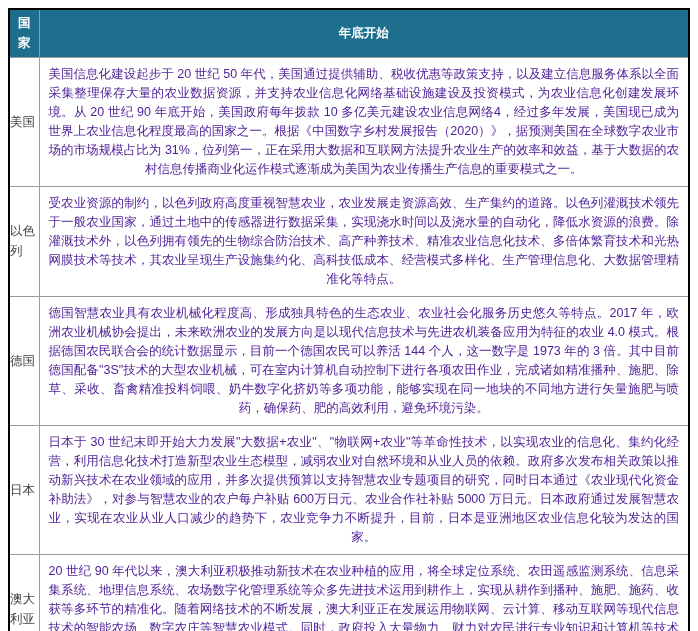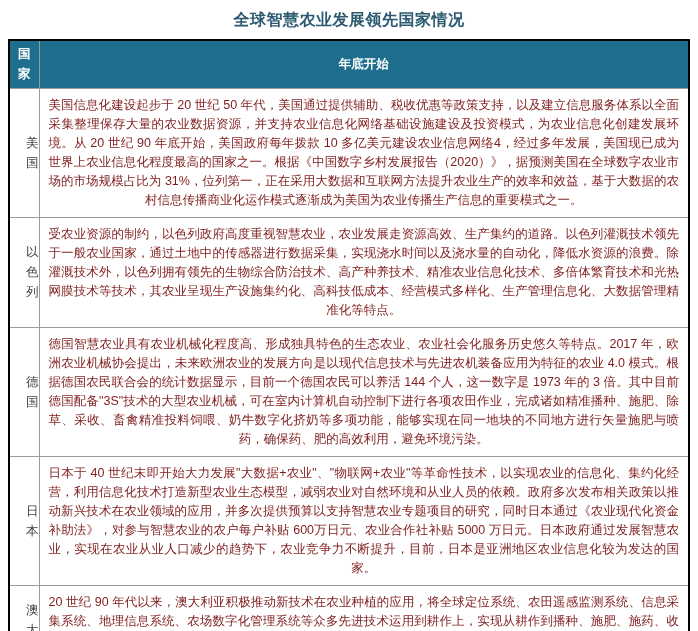--- a/index.html
+++ b/index.html
@@ -47,40 +47,39 @@
     border-color: #555555;
   }
   th.col-country {
     padding: 0 8px;
     word-break: break-all;
   }
   td.country-cell {
     vertical-align: middle;
     font-size: 12.5px;
     color: #3f3f3f;
-    padding: 0 16px;
+    padding: 0 0;
     line-height: 20px;
     word-break: break-all;
     margin-top: 36px;
   }
   td.detail-cell {
     font-size: 12.5px;
-    color: #7f1d1d;
+    color: #4c1d95;
     line-height: 19px;
     padding: 7px 9px;
     text-align: justify;
     text-align-last: center;
     vertical-align: middle;
   }
 </style>
 </head>
 <body>
 
 <div class="page">
-  <div class="title">全球智慧农业发展领先国家情况</div>
 
   <table class="countries">
     <thead>
       <tr>
         <th class="col-country">国家</th>
         <th class="col-detail">年底开始</th>
       </tr>
     </thead>
     <tbody>
       <tr>
@@ -90,21 +89,21 @@
       <tr>
         <td class="country-cell">以色列</td>
         <td class="detail-cell">受农业资源的制约，以色列政府高度重视智慧农业，农业发展走资源高效、生产集约的道路。以色列灌溉技术领先于一般农业国家，通过土地中的传感器进行数据采集，实现浇水时间以及浇水量的自动化，降低水资源的浪费。除灌溉技术外，以色列拥有领先的生物综合防治技术、高产种养技术、精准农业信息化技术、多倍体繁育技术和光热网膜技术等技术，其农业呈现生产设施集约化、高科技低成本、经营模式多样化、生产管理信息化、大数据管理精准化等特点。</td>
       </tr>
       <tr>
         <td class="country-cell">德国</td>
         <td class="detail-cell">德国智慧农业具有农业机械化程度高、形成独具特色的生态农业、农业社会化服务历史悠久等特点。2017 年，欧洲农业机械协会提出，未来欧洲农业的发展方向是以现代信息技术与先进农机装备应用为特征的农业 4.0 模式。根据德国农民联合会的统计数据显示，目前一个德国农民可以养活 144 个人，这一数字是 1973 年的 3 倍。其中目前德国配备"3S"技术的大型农业机械，可在室内计算机自动控制下进行各项农田作业，完成诸如精准播种、施肥、除草、采收、畜禽精准投料饲喂、奶牛数字化挤奶等多项功能，能够实现在同一地块的不同地方进行矢量施肥与喷药，确保药、肥的高效利用，避免环境污染。</td>
       </tr>
       <tr>
         <td class="country-cell">日本</td>
-        <td class="detail-cell">日本于 40 世纪末即开始大力发展"大数据+农业"、"物联网+农业"等革命性技术，以实现农业的信息化、集约化经营，利用信息化技术打造新型农业生态模型，减弱农业对自然环境和从业人员的依赖。政府多次发布相关政策以推动新兴技术在农业领域的应用，并多次提供预算以支持智慧农业专题项目的研究，同时日本通过《农业现代化资金补助法》，对参与智慧农业的农户每户补贴 600万日元、农业合作社补贴 5000 万日元。日本政府通过发展智慧农业，实现在农业从业人口减少的趋势下，农业竞争力不断提升，目前，日本是亚洲地区农业信息化较为发达的国家。</td>
+        <td class="detail-cell">日本于 30 世纪末即开始大力发展"大数据+农业"、"物联网+农业"等革命性技术，以实现农业的信息化、集约化经营，利用信息化技术打造新型农业生态模型，减弱农业对自然环境和从业人员的依赖。政府多次发布相关政策以推动新兴技术在农业领域的应用，并多次提供预算以支持智慧农业专题项目的研究，同时日本通过《农业现代化资金补助法》，对参与智慧农业的农户每户补贴 600万日元、农业合作社补贴 5000 万日元。日本政府通过发展智慧农业，实现在农业从业人口减少的趋势下，农业竞争力不断提升，目前，日本是亚洲地区农业信息化较为发达的国家。</td>
       </tr>
       <tr>
         <td class="country-cell">澳大利亚</td>
         <td class="detail-cell">20 世纪 90 年代以来，澳大利亚积极推动新技术在农业种植的应用，将全球定位系统、农田遥感监测系统、信息采集系统、地理信息系统、农场数字化管理系统等众多先进技术运用到耕作上，实现从耕作到播种、施肥、施药、收获等多环节的精准化。随着网络技术的不断发展，澳大利亚正在发展运用物联网、云计算、移动互联网等现代信息技术的智能农场、数字农庄等智慧农业模式。同时，政府投入大量物力、财力对农民进行专业知识和计算机等技术的培训，以提高农民素质，提高农民掌握先进农业技术的能力。</td>
       </tr>
     </tbody>
   </table>
 </div>
 
 </body></html>

